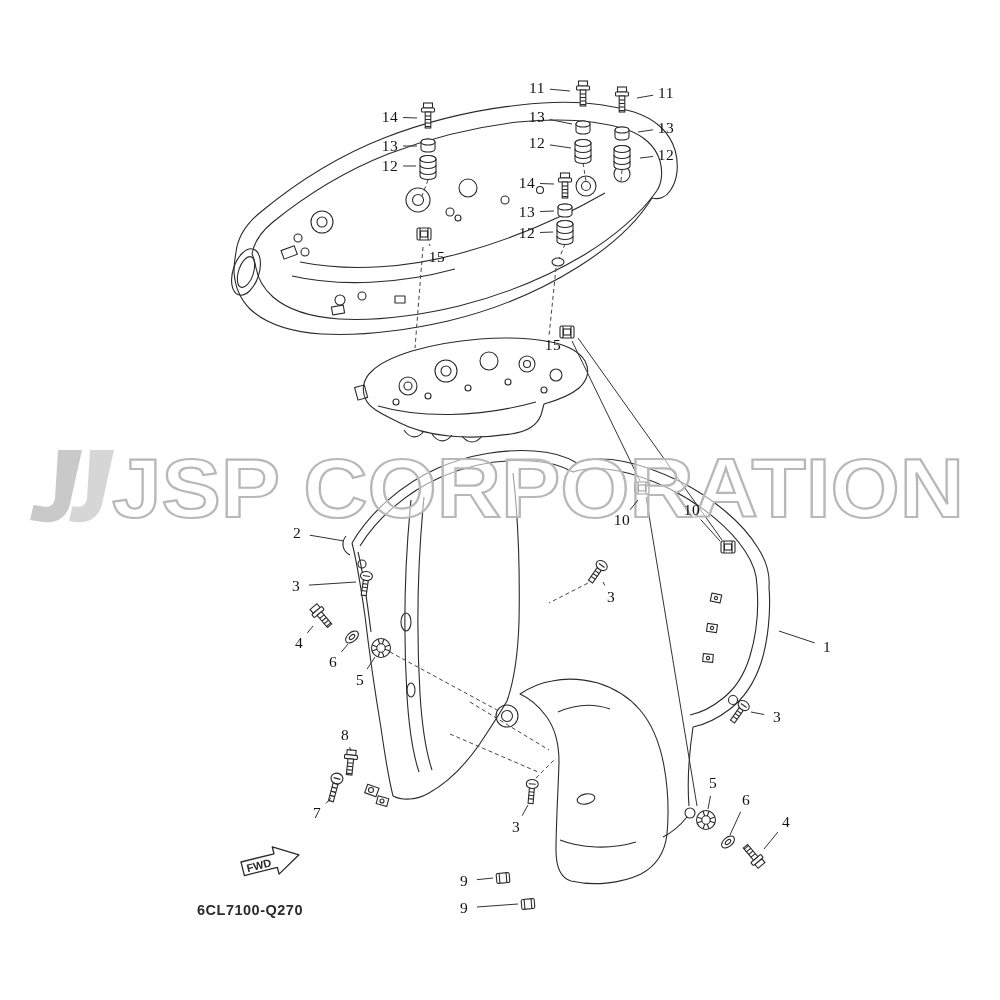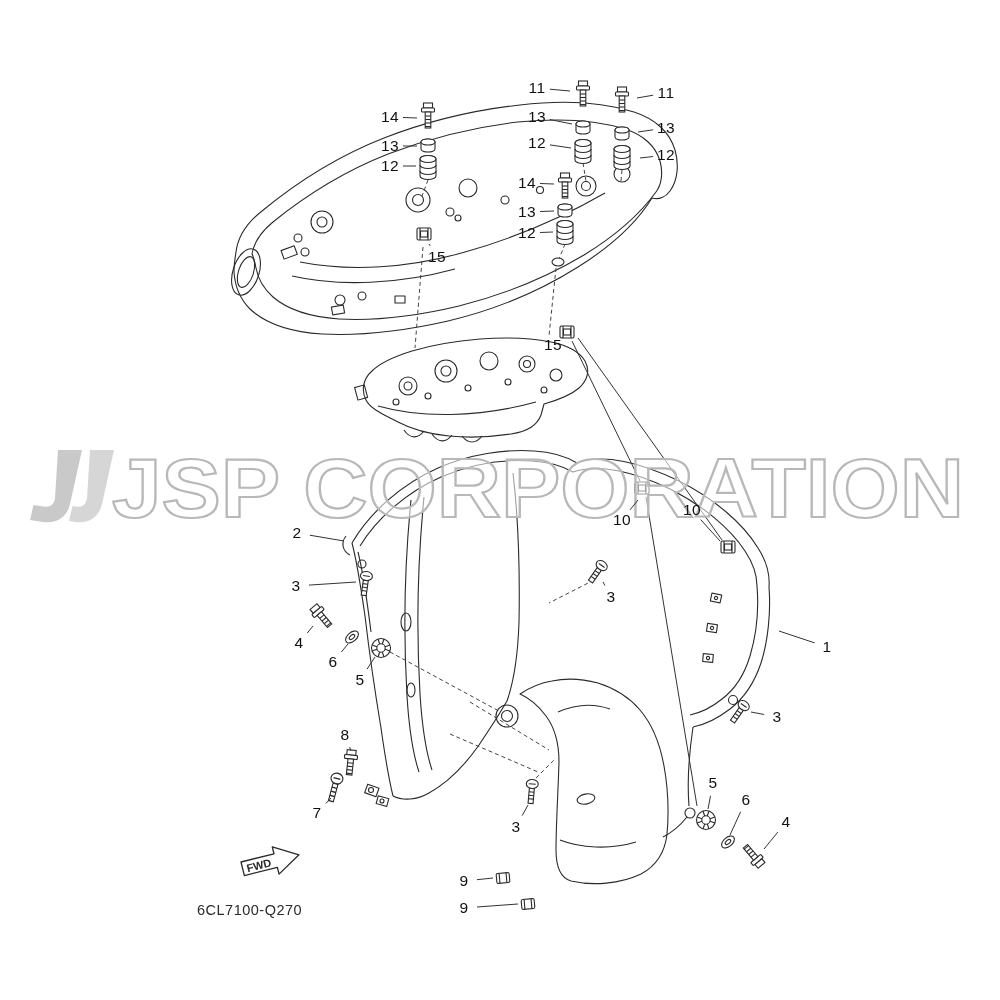--- a/index.html
+++ b/index.html
@@ -1,25 +1,25 @@
 <!DOCTYPE html>
 <html><head>
 <meta charset="utf-8">
 <style>
   html,body{margin:0;padding:0;background:#fff;}
   .stage{position:relative;width:1000px;height:1000px;background:#fff;overflow:hidden;
          font-family:"Liberation Sans",sans-serif;}
   .stage svg.layer{position:absolute;left:0;top:0;width:1000px;height:1000px;}
   #leader-layer{z-index:30;pointer-events:none;}
   #leader-layer line{stroke:#333;stroke-width:1;}
-  .callouts{position:absolute;left:0;top:0;width:1000px;height:1000px;z-index:40;}
+  .callouts{position:absolute;left:0;top:0;width:1000px;height:1000px;z-index:40;font-family:Liberation Serif, serif;}
   .callout{position:absolute;transform:translate(-50%,-50%);font-size:15.5px;color:#111;
            line-height:1;letter-spacing:.5px;}
   .code{position:absolute;left:197px;top:902px;font-size:14.5px;color:#2a2a2a;
-        letter-spacing:.5px;z-index:40;}
+        letter-spacing:.5px;z-index:40;font-weight:bold;}
 </style>
 </head>
 <body>
 
 <div class="stage">
 
   <svg class="layer" viewBox="0 0 1000 1000">
     <defs>
       <g id="def-bolt" stroke="#2a2a2a" fill="#fff" stroke-width="1.1">
         <rect x="-4.5" y="-7" width="9" height="5"></rect>

